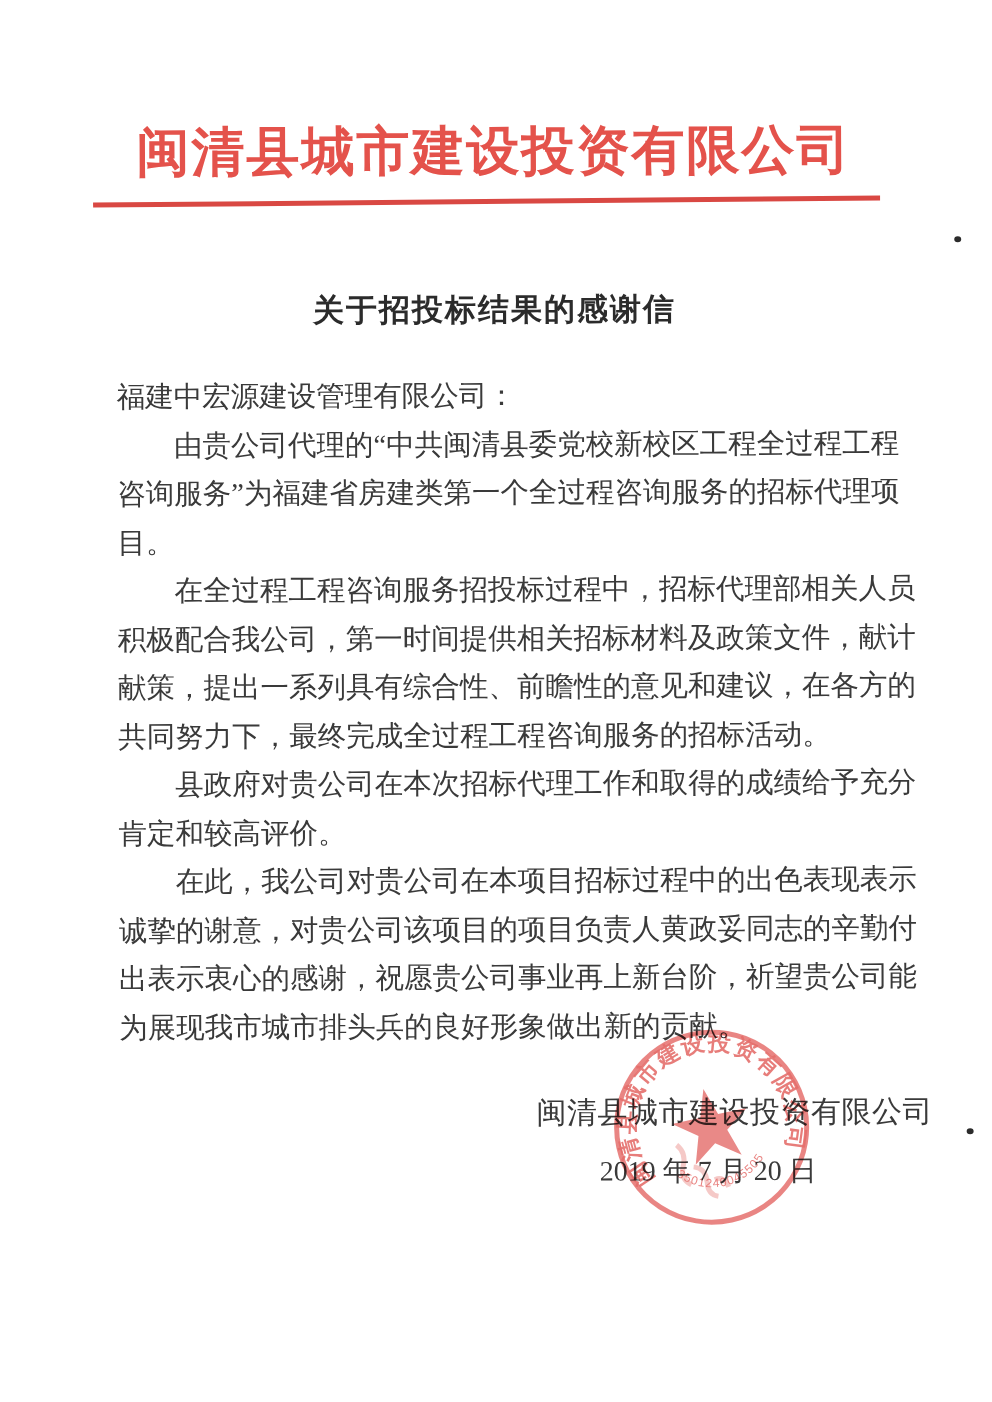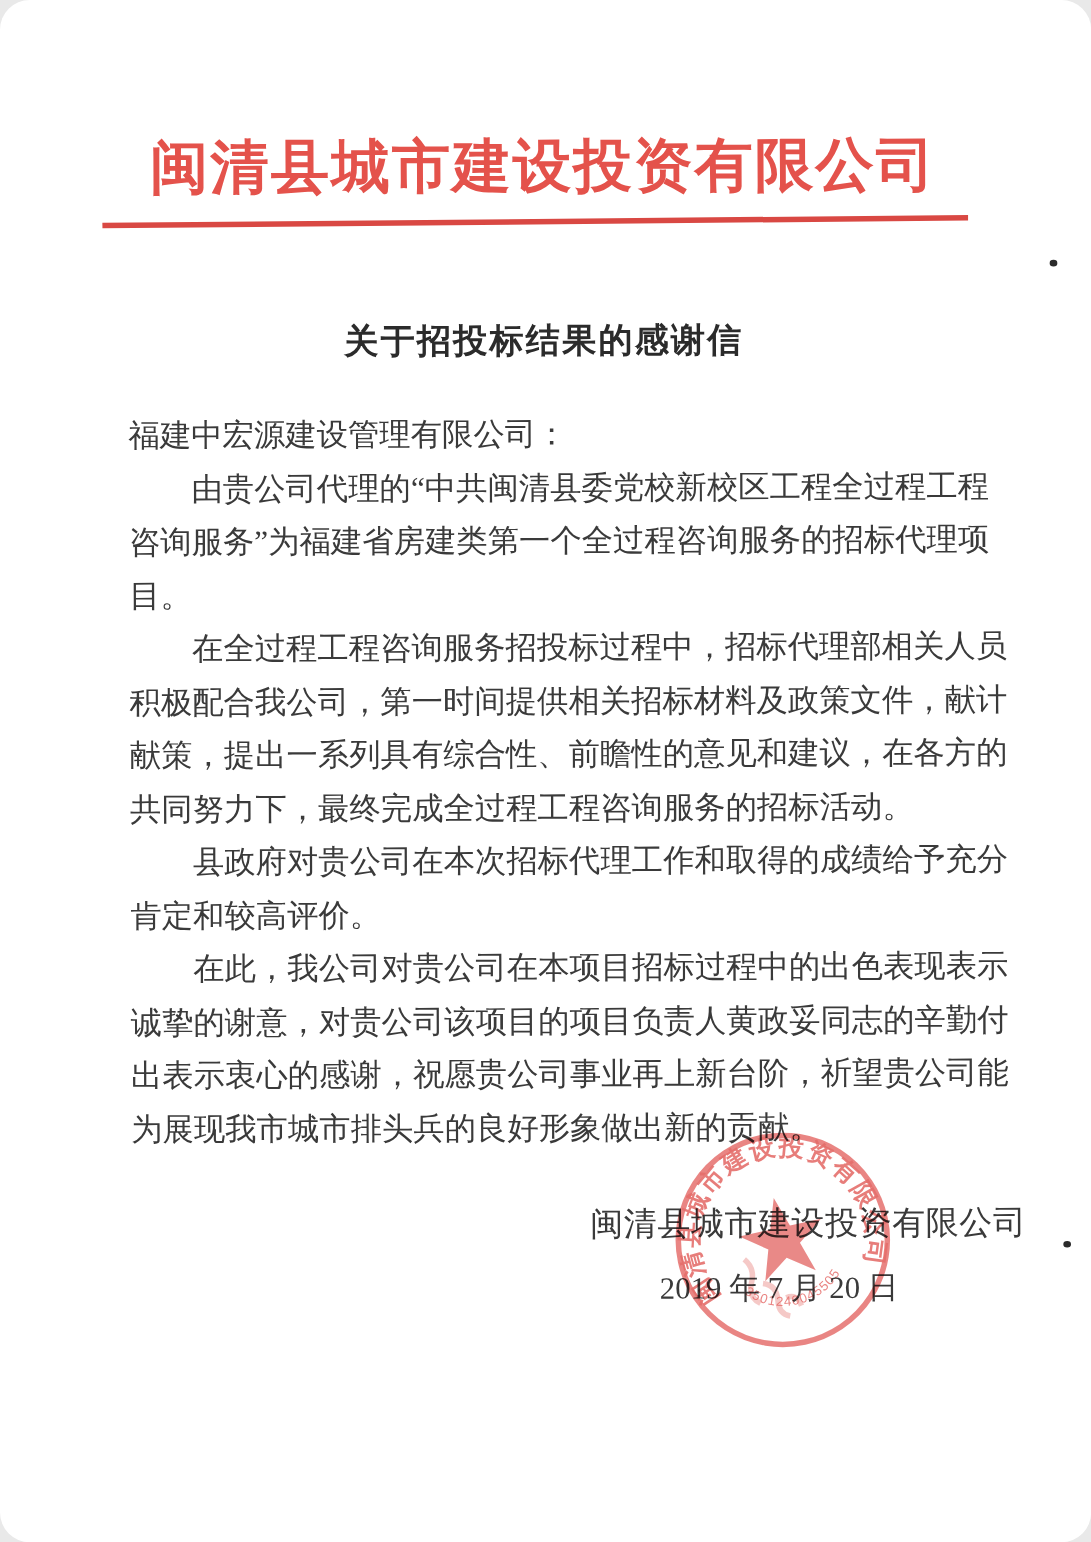--- a/index.html
+++ b/index.html
@@ -1,20 +1,19 @@
 <!DOCTYPE html>
 <html><head>
 <meta charset="utf-8">
 <style>
   html,body{margin:0;padding:0;background:#e9e9e9;}
   .page{
     position:relative;width:992px;height:1402px;margin:0 auto;
     background:#ffffff;overflow:hidden;
     font-family:"Liberation Serif",serif;
-    border-radius:27px;
   }
   .tilt{position:absolute;inset:0;transform:rotate(-0.22deg);transform-origin:50% 50%;}
   .letterhead{
     position:absolute;top:116px;left:0;width:100%;
     text-align:center;font-size:53px;font-weight:700;
     color:#e4524b;letter-spacing:2px;white-space:nowrap;
   }
   .red-rule{
     position:absolute;top:199px;left:95px;width:787px;height:5px;
     background:#d94843;transform:rotate(-0.3deg);

